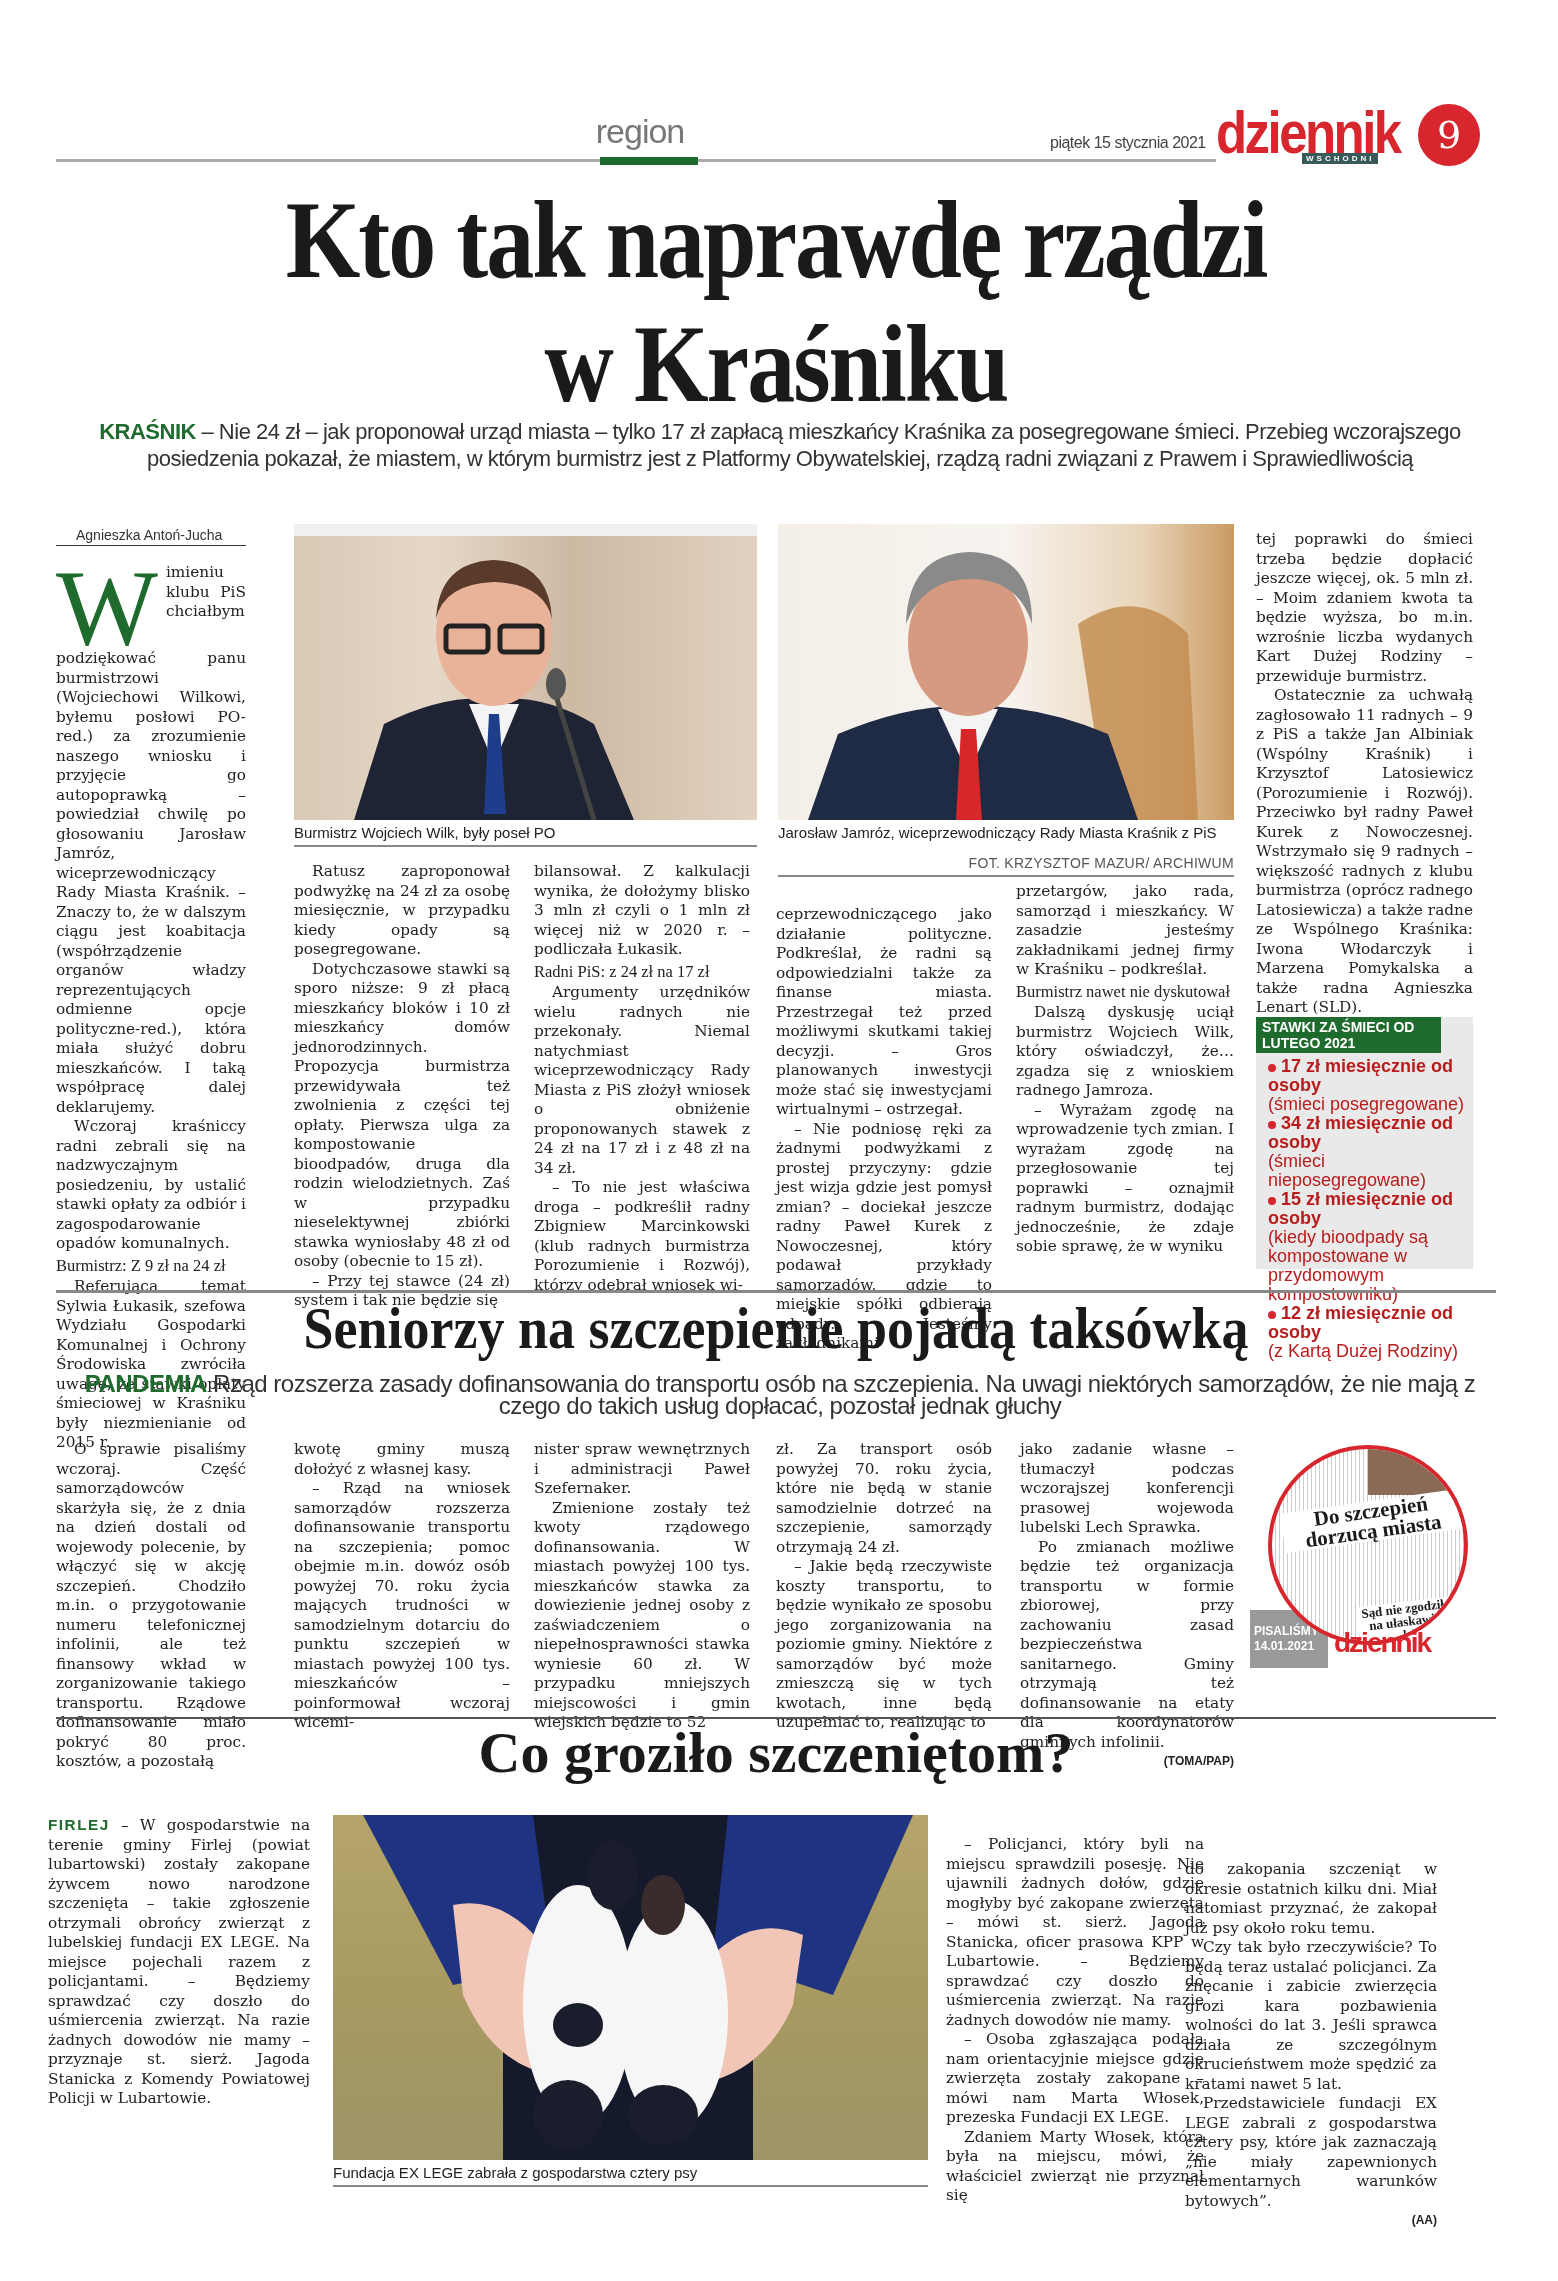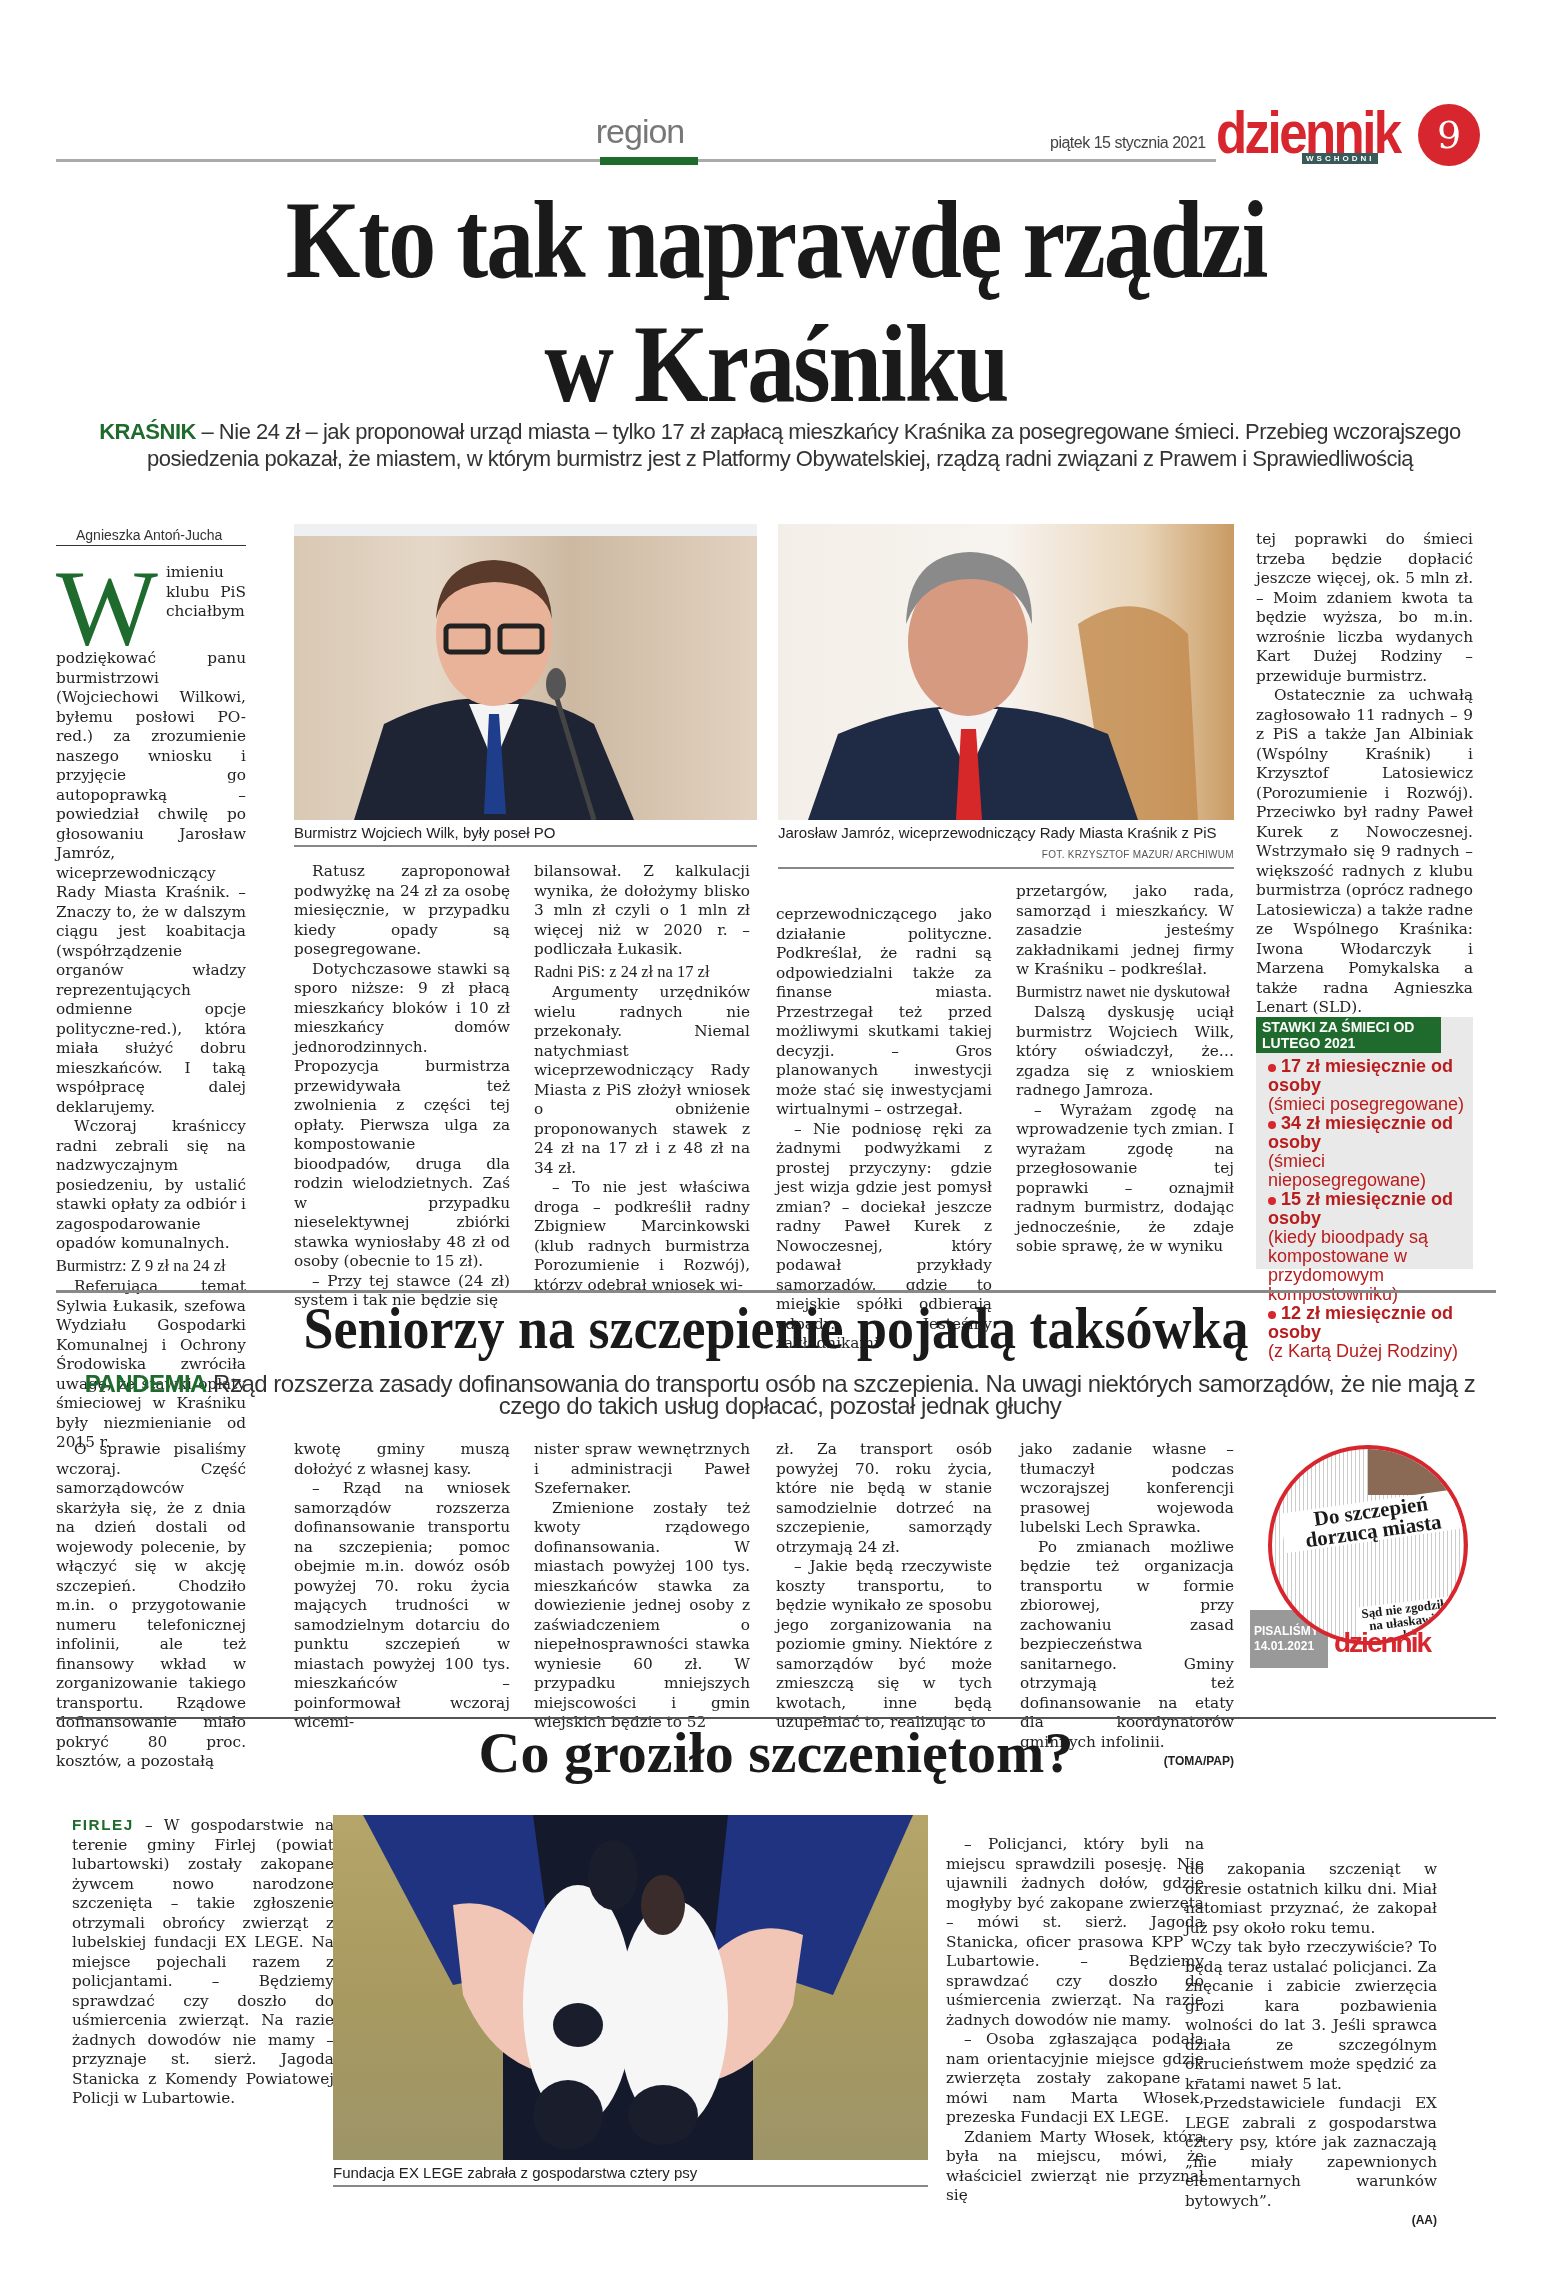--- a/index.html
+++ b/index.html
@@ -25,21 +25,21 @@
   .byline { left: 56px; top: 527px; width: 190px; font-family: "Liberation Sans", sans-serif; font-size: 14px; color: #333; border-bottom: 1.5px solid #333; padding-left: 20px; padding-bottom: 2px; }
 
   .col { font-size: 15.3px; line-height: 19.5px; text-align: justify; hyphens: manual; color: #222; }
   .col p { text-indent: 18px; }
   .col p.noind { text-indent: 0; }
   .col h4 { font-size: 15px; font-weight: normal; margin-top: 2px; margin-bottom: 2px; font-family: "Liberation Serif", serif; font-size: 16.5px; }
   .dropcap { float: left; font-family: "Liberation Serif", serif; font-size: 108px; line-height: 82px; color: #1f6b2e; margin: 4px 8px 0 0; }
 
   .photo { overflow: hidden; }
   .caption { font-family: "Liberation Sans", sans-serif; font-size: 15px; color: #222; line-height: 18px; border-bottom: 2px solid #888; padding: 4px 0 3px; }
-  .credit { float: right; font-size: 10px; color: #555; margin-top: 4px; letter-spacing: 0.3px; }
+  .credit { float: right; font-size: 14px; color: #555; margin-top: 12px; letter-spacing: 0.3px; }
 
   
   .infobox { left: 1256px; top: 1017px; width: 217px; height: 252px; background: #e9e9e9; padding: 0 6px 0 12px; font-family: "Liberation Sans", sans-serif; }
   .infobox-title { background: #1f6b2e; color: #fff; font-weight: bold; font-size: 14px; line-height: 16px; padding: 2px 6px; margin-left: -12px; display: inline-block; width: 185px; }
   .infobox ul { list-style: none; margin-top: 4px; }
   .infobox li { font-size: 18px; line-height: 19px; color: #b91c1c; }
   .bullet { display: inline-block; width: 8px; height: 8px; border-radius: 50%; background: #d7262d; margin-right: 5px; }
   .bold { font-weight: bold; }
 
   .rule { background: #555; height: 2px; }
@@ -194,21 +194,21 @@
   <div class="clip-img"></div>
   <div class="clip-title">Do szczepień dorzucą miasta</div>
   <div class="clip-sub">Sąd nie zgodził się na ułaskawienie leka</div>
 </div>
 <div class="abs clip-logo">dziennik</div>
 
 <div class="abs rule" style="left:56px; top:1717px; width:1440px;"></div>
 
 <div class="abs headline3">Co groziło szczeniętom?</div>
 
-<div class="abs col" style="left:72px; top:1815px; width:262px;">
+<div class="abs col" style="left:48px; top:1815px; width:262px;">
   <p class="noind"><span class="firlej">FIRLEJ</span><span> – W gospodarstwie na terenie gminy Firlej (powiat lubartowski) zostały zakopane żywcem nowo narodzone szczenięta – takie zgłoszenie otrzymali obrońcy zwierząt z lubelskiej fundacji EX LEGE. Na miejsce pojechali razem z policjantami. – Będziemy sprawdzać czy doszło do uśmiercenia zwierząt. Na razie żadnych dowodów nie mamy – przyznaje st. sierż. Jagoda Stanicka z Komendy Powiatowej Policji w Lubartowie.</span></p>
 </div>
 
 <div class="abs photo" style="left:333px; top:1815px; width:595px; height:345px; background: linear-gradient(180deg,#b5a56a 0%,#a89a60 50%,#9d9468 100%);">
   <svg width="595" height="345" viewBox="0 0 595 345">
     <rect x="170" y="0" width="250" height="345" fill="#141a2c"></rect>
     <path d="M30 0 L200 0 L220 150 L120 170 Z" fill="#1f3380"></path>
     <path d="M395 0 L580 0 L500 180 L380 140 Z" fill="#1f3380"></path>
     <path d="M120 90 Q170 80 210 130 L220 260 Q160 250 130 180 Z" fill="#f1c6b6"></path>
     <path d="M470 120 Q420 100 380 140 L360 270 Q430 260 460 190 Z" fill="#f1c6b6"></path>

